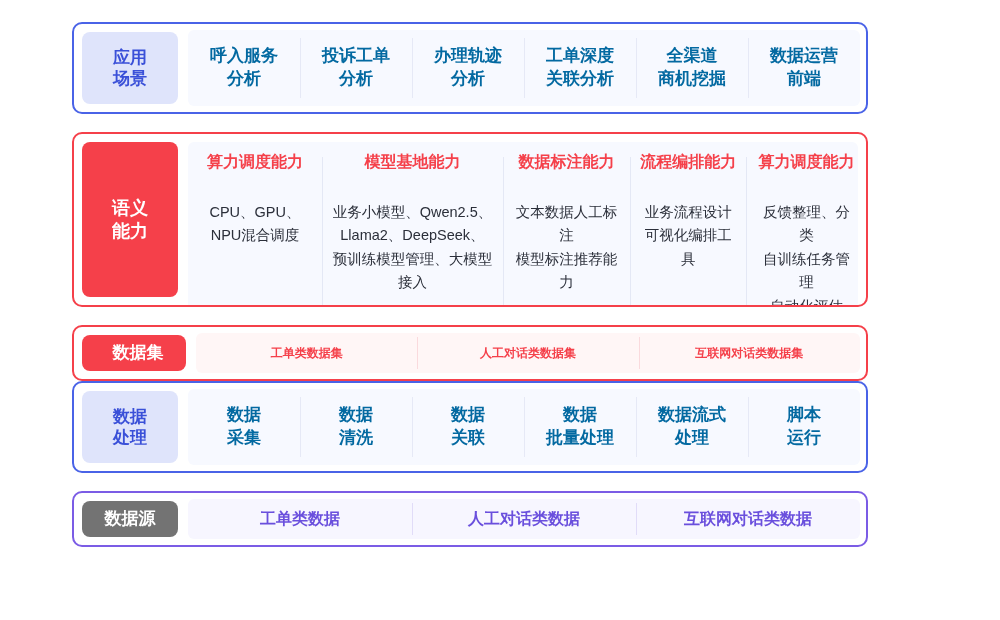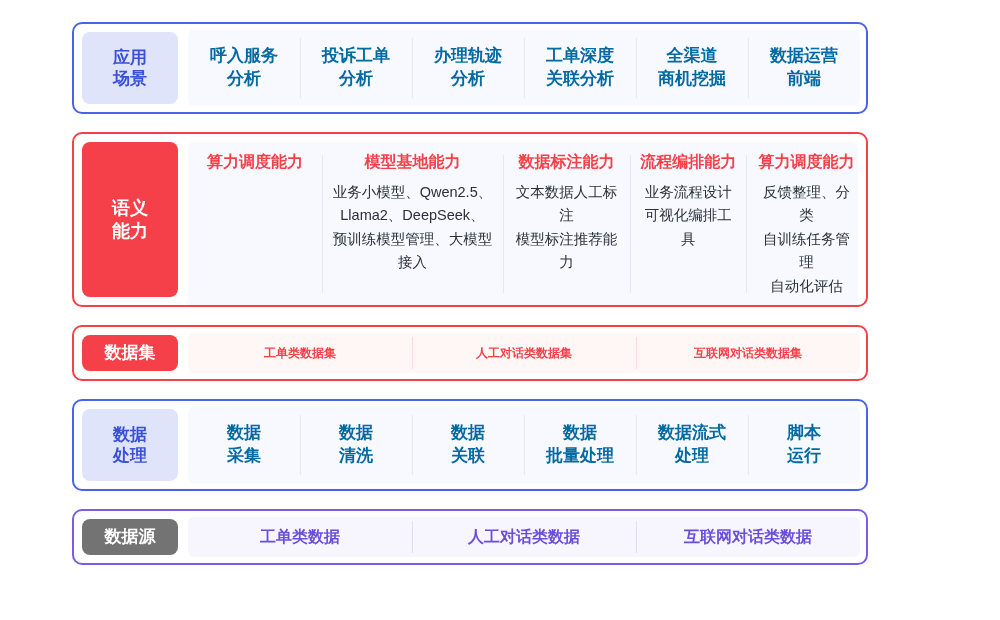--- a/index.html
+++ b/index.html
@@ -124,20 +124,21 @@
   }
   .scell {
     flex: 1 1 0;
     box-sizing: border-box;
     padding: 10px 10px 8px;
     display: flex;
     flex-direction: column;
     align-items: center;
     text-align: center;
     position: relative;
+    gap: 20px;
   }
   .scell + .scell::before {
     content: "";
     position: absolute;
     left: 0;
     top: 8%;
     height: 84%;
     width: 1px;
     background: #e4e8f5;
   }
@@ -171,28 +172,27 @@
   .scell.c2 { flex: 0 0 27%; }
   .scell.c3 { flex: 0 0 19%; }
   .scell.c4 { flex: 0 0 16%; }
   .scell.c5 { flex: 0 0 18%; }
 
   
   #row-datasets {
     margin-top: 18px;
     height: 56px;
   }
-  #row-datasets .chip { flex: 0 0 96px; font-size: 17px; }
+  #row-datasets .chip { flex: 0 0 96px; font-size: 17px; padding-left: 8px; }
   #row-datasets .cells { background: #fff6f6; margin: 6px 6px 6px 0; border-radius: 6px; }
   #row-datasets .cell-title { color: #f5404a; font-size: 12px; font-weight: 700; }
   #row-datasets .cell + .cell::before { background: #fadadd; }
 
   
   #row-processing {
-    margin-top: 18px;
     height: 92px;
   }
   #row-processing .cells { background: #f7f9ff; margin: 6px 6px 6px 0; border-radius: 6px; }
 
   
   #row-sources {
     margin-top: 18px;
     height: 56px;
   }
   #row-sources .chip { flex: 0 0 96px; font-size: 17px; }
@@ -236,20 +236,22 @@
     </div>
   </div>
 
   <div class="band band-red" id="row-semantic">
     <div class="chip chip-red">语义
 能力</div>
     <div class="semantic-right">
       <div class="semantic-cols">
         <div class="scell c1">
           <div class="scell-title">算力调度能力</div>
+          <div class="scell-body">CPU、GPU、
+NPU混合调度</div>
         </div>
         <div class="scell c2">
           <div class="scell-title">模型基地能力</div>
           <div class="scell-body">业务小模型、Qwen2.5、
 Llama2、DeepSeek、
 预训练模型管理、大模型接入</div>
         </div>
         <div class="scell c3">
           <div class="scell-title">数据标注能力</div>
           <div class="scell-body">文本数据人工标注

